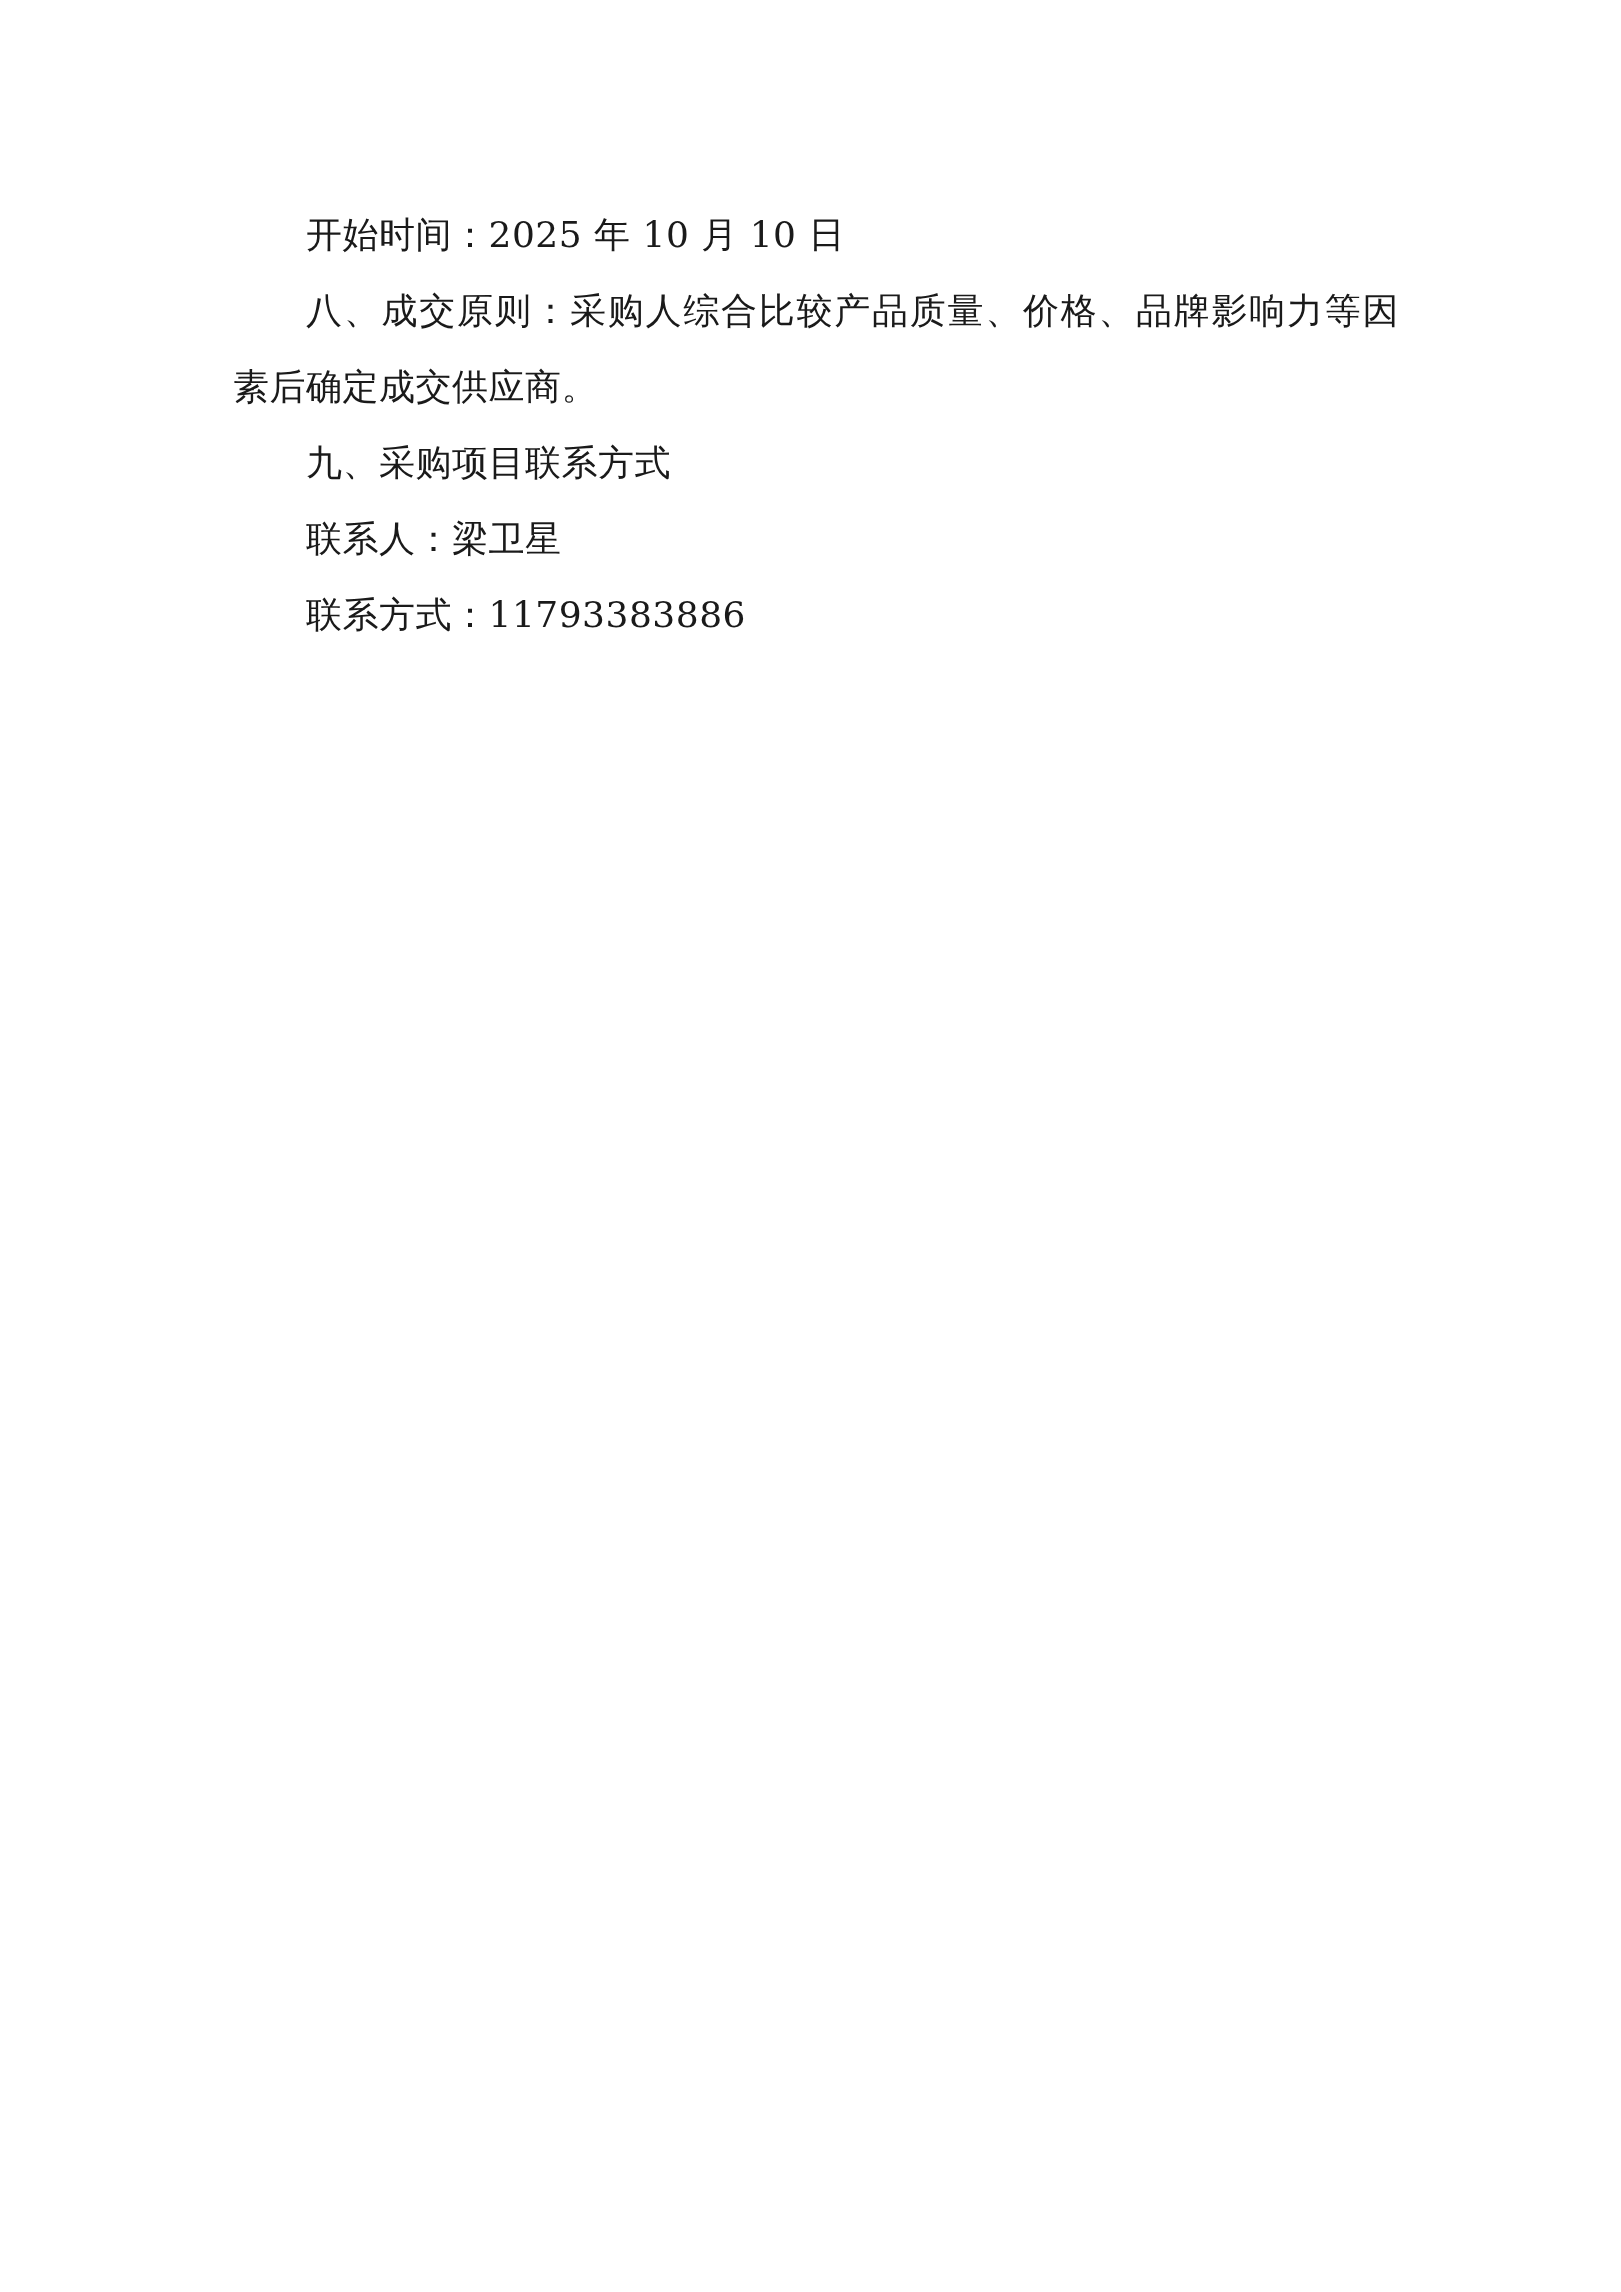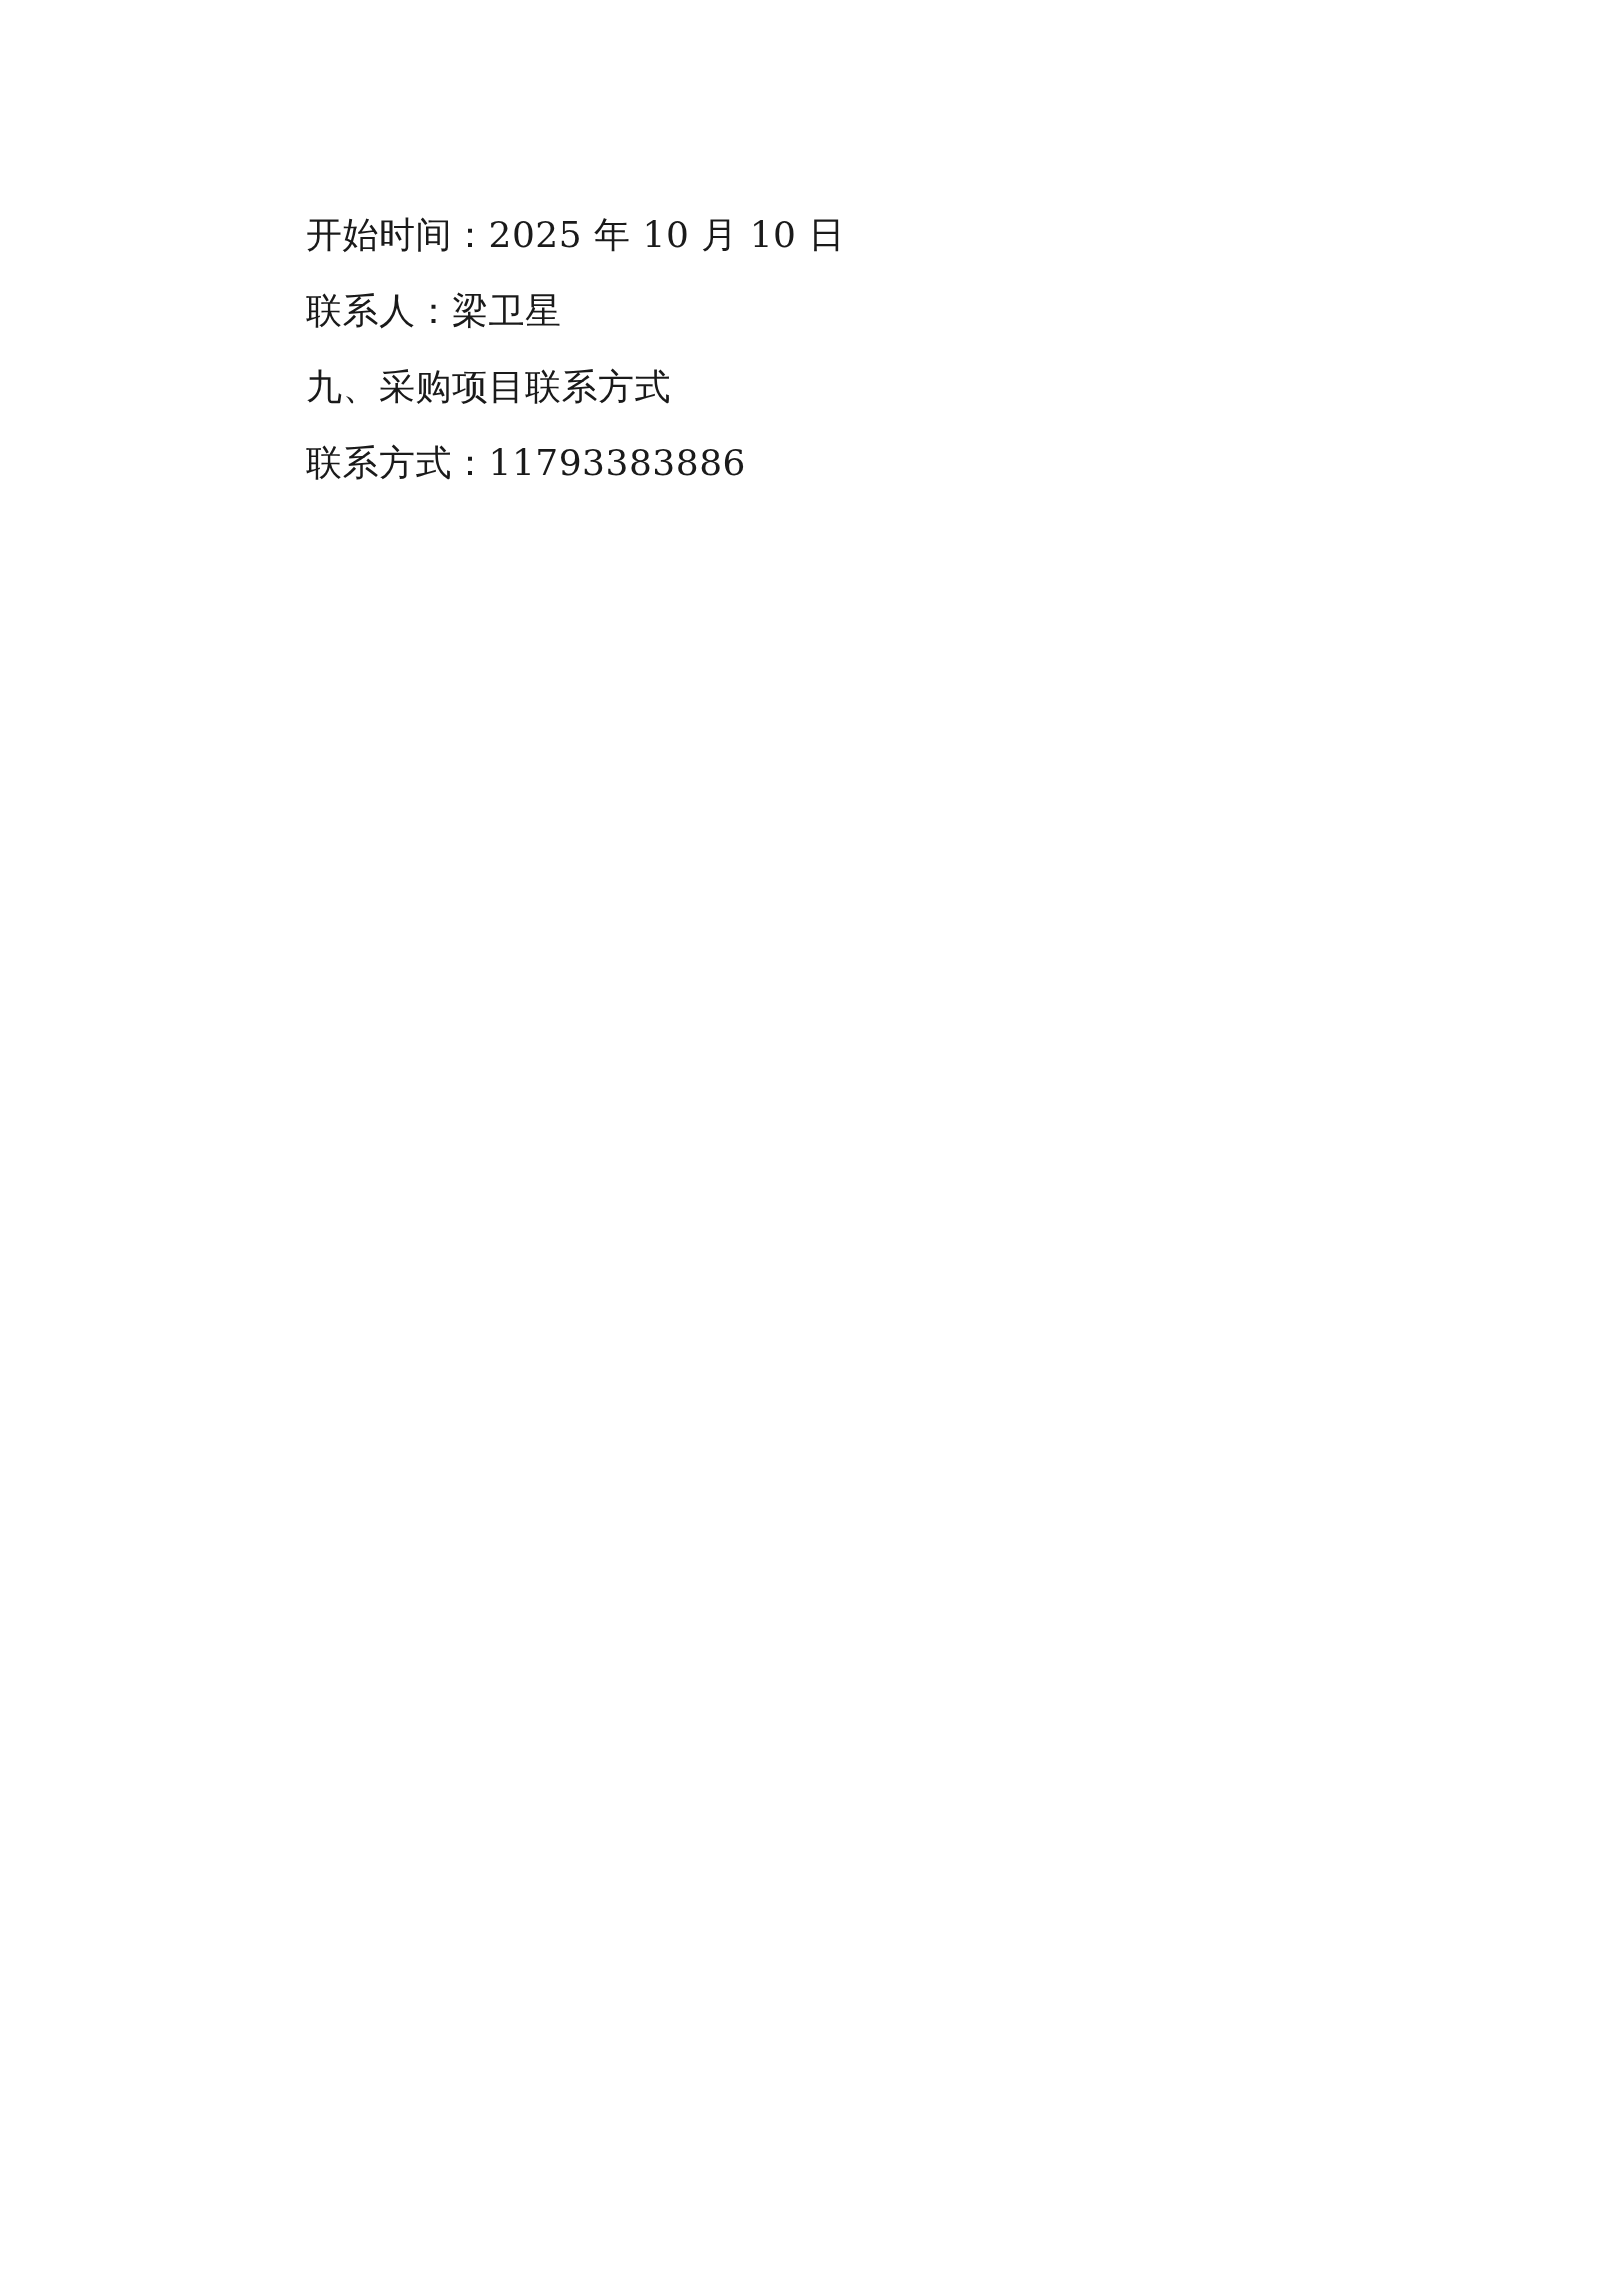--- a/index.html
+++ b/index.html
@@ -46,22 +46,23 @@
 </head>
 <body>
 
 <div class="page">
   <div class="content">
 
     <p class="para indent">开始时间：2025 年 10 月 10 日</p>
 
 
 
+    <p class="para indent">八、成交原则：采购人综合比较产品质量、价格、品牌影响力等因素后确定成交供应商。</p>
+
+    <p class="para indent">九、采购项目联系方式</p>
 
     <p class="para indent">联系人：梁卫星</p>
-
-    <p class="para indent">九、采购项目联系方式</p>
 
     <p class="para indent">联系方式：11793383886</p>
 
   </div>
 </div>
 
 
 </body></html>

